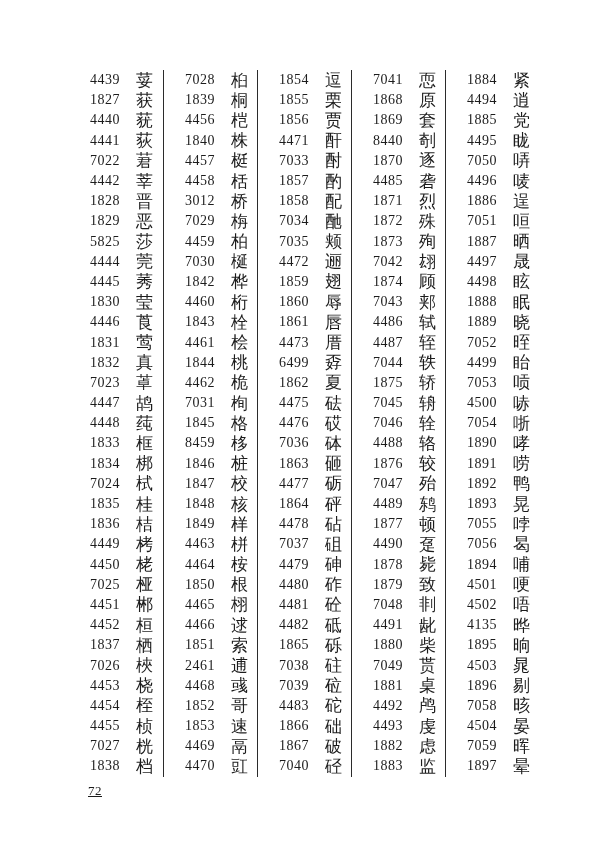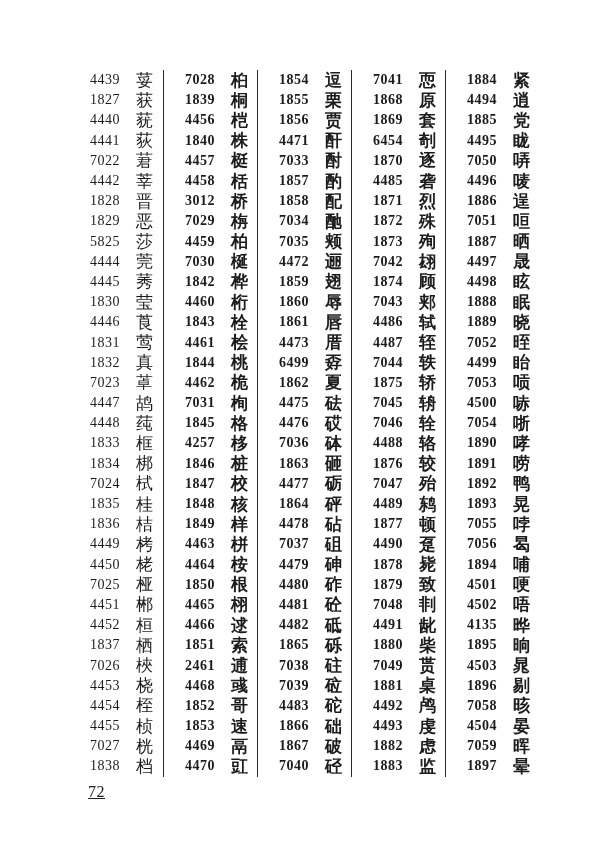--- a/index.html
+++ b/index.html
@@ -26,21 +26,20 @@
     top: 70px;
     display: flex;
     align-items: center;
   }
   .table-column {
     width: 94px;
     box-sizing: border-box;
   }
   .table-column + .table-column {
     border-left: 1px solid #2b2b2b;
-    font-weight: bold;
   }
   .table-row {
     height: 20.2px;
     display: flex;
     align-items: center;
   }
   .entry-code {
     display: inline-block;
     width: 51px;
     text-align: right;
@@ -54,21 +53,21 @@
     margin-left: 16px;
     font-size: 17px;
     line-height: 1;
     font-family: "Liberation Serif", "DejaVu Serif", serif;
     white-space: nowrap;
   }
   .page-number {
     position: absolute;
     left: 88px;
     top: 783px;
-    font-size: 16px;
+    font-size: 13px;
     letter-spacing: 0.5px;
     text-decoration: underline;
   }
 </style>
 </head>
 <body>
 
 <div class="page">
   <div class="code-table">
       <div class="table-column">
@@ -280,21 +279,21 @@
         </div>
         <div class="table-row">
           <span class="entry-code">7031</span>
           <span class="entry-char">栒</span>
         </div>
         <div class="table-row">
           <span class="entry-code">1845</span>
           <span class="entry-char">格</span>
         </div>
         <div class="table-row">
-          <span class="entry-code">4257</span>
+          <span class="entry-code">8459</span>
           <span class="entry-char">栘</span>
         </div>
         <div class="table-row">
           <span class="entry-code">1846</span>
           <span class="entry-char">桩</span>
         </div>
         <div class="table-row">
           <span class="entry-code">1847</span>
           <span class="entry-char">校</span>
         </div>
@@ -504,21 +503,21 @@
         </div>
         <div class="table-row">
           <span class="entry-code">1868</span>
           <span class="entry-char">原</span>
         </div>
         <div class="table-row">
           <span class="entry-code">1869</span>
           <span class="entry-char">套</span>
         </div>
         <div class="table-row">
-          <span class="entry-code">6454</span>
+          <span class="entry-code">8440</span>
           <span class="entry-char">剞</span>
         </div>
         <div class="table-row">
           <span class="entry-code">1870</span>
           <span class="entry-char">逐</span>
         </div>
         <div class="table-row">
           <span class="entry-code">4485</span>
           <span class="entry-char">砻</span>
         </div>

